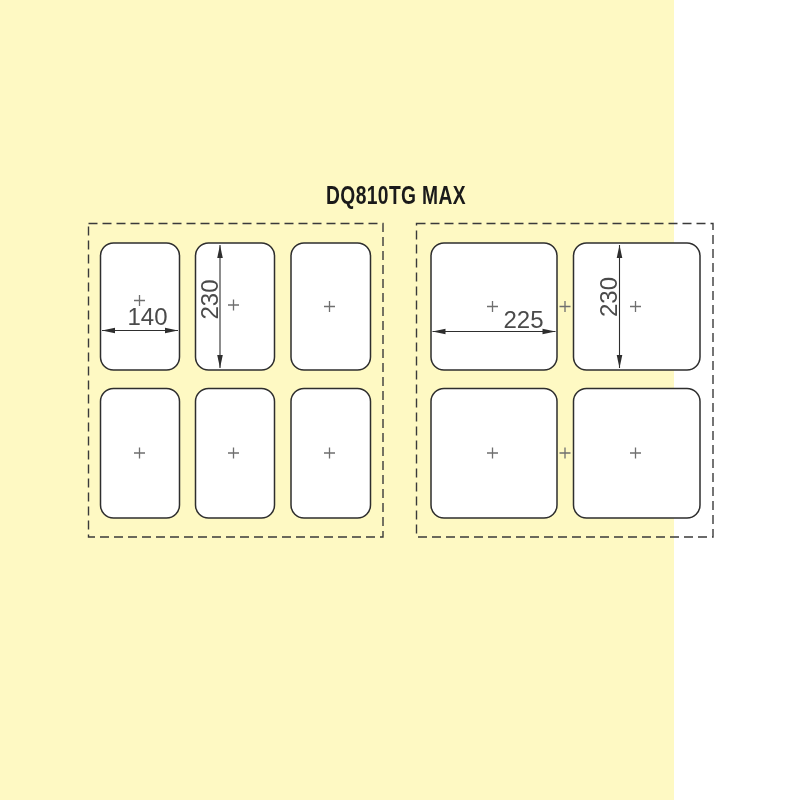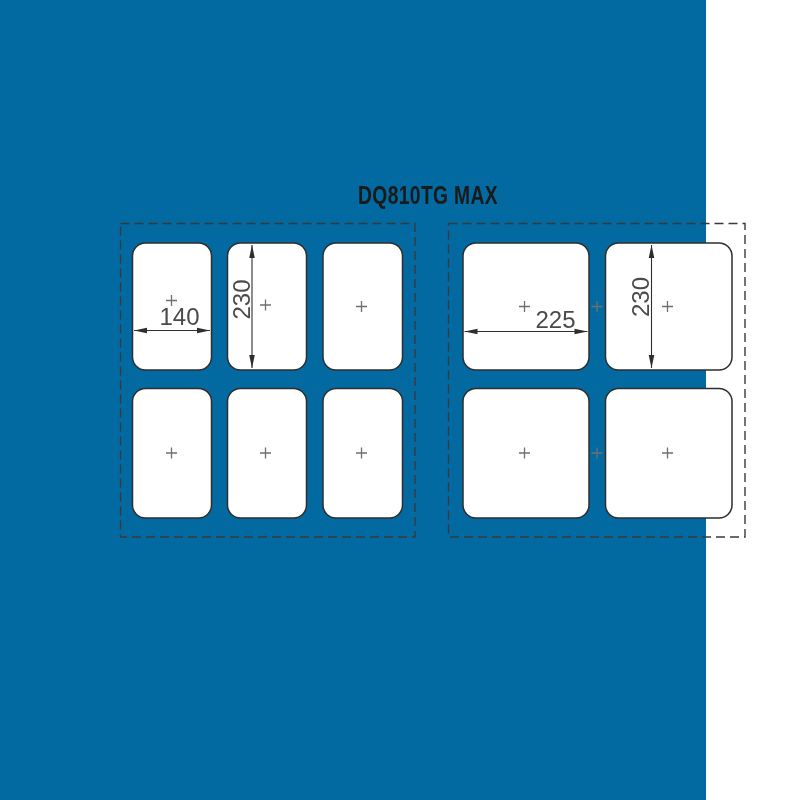--- a/index.html
+++ b/index.html
@@ -7,22 +7,21 @@
     padding: 0;
     background: #ffffff;
     width: 800px;
     height: 800px;
     overflow: hidden;
   }
   .canvas {
     position: relative;
     width: 674px;
     height: 800px;
-    background: #0369a1;
-    padding-left: 32px;
+    background: #fef9c3;
   }
   svg { display: block; }
   .outline {
     fill: none;
     stroke: #3a3a3a;
     stroke-width: 1.4;
     stroke-dasharray: 9 5;
   }
   .zone {
     fill: #ffffff;

